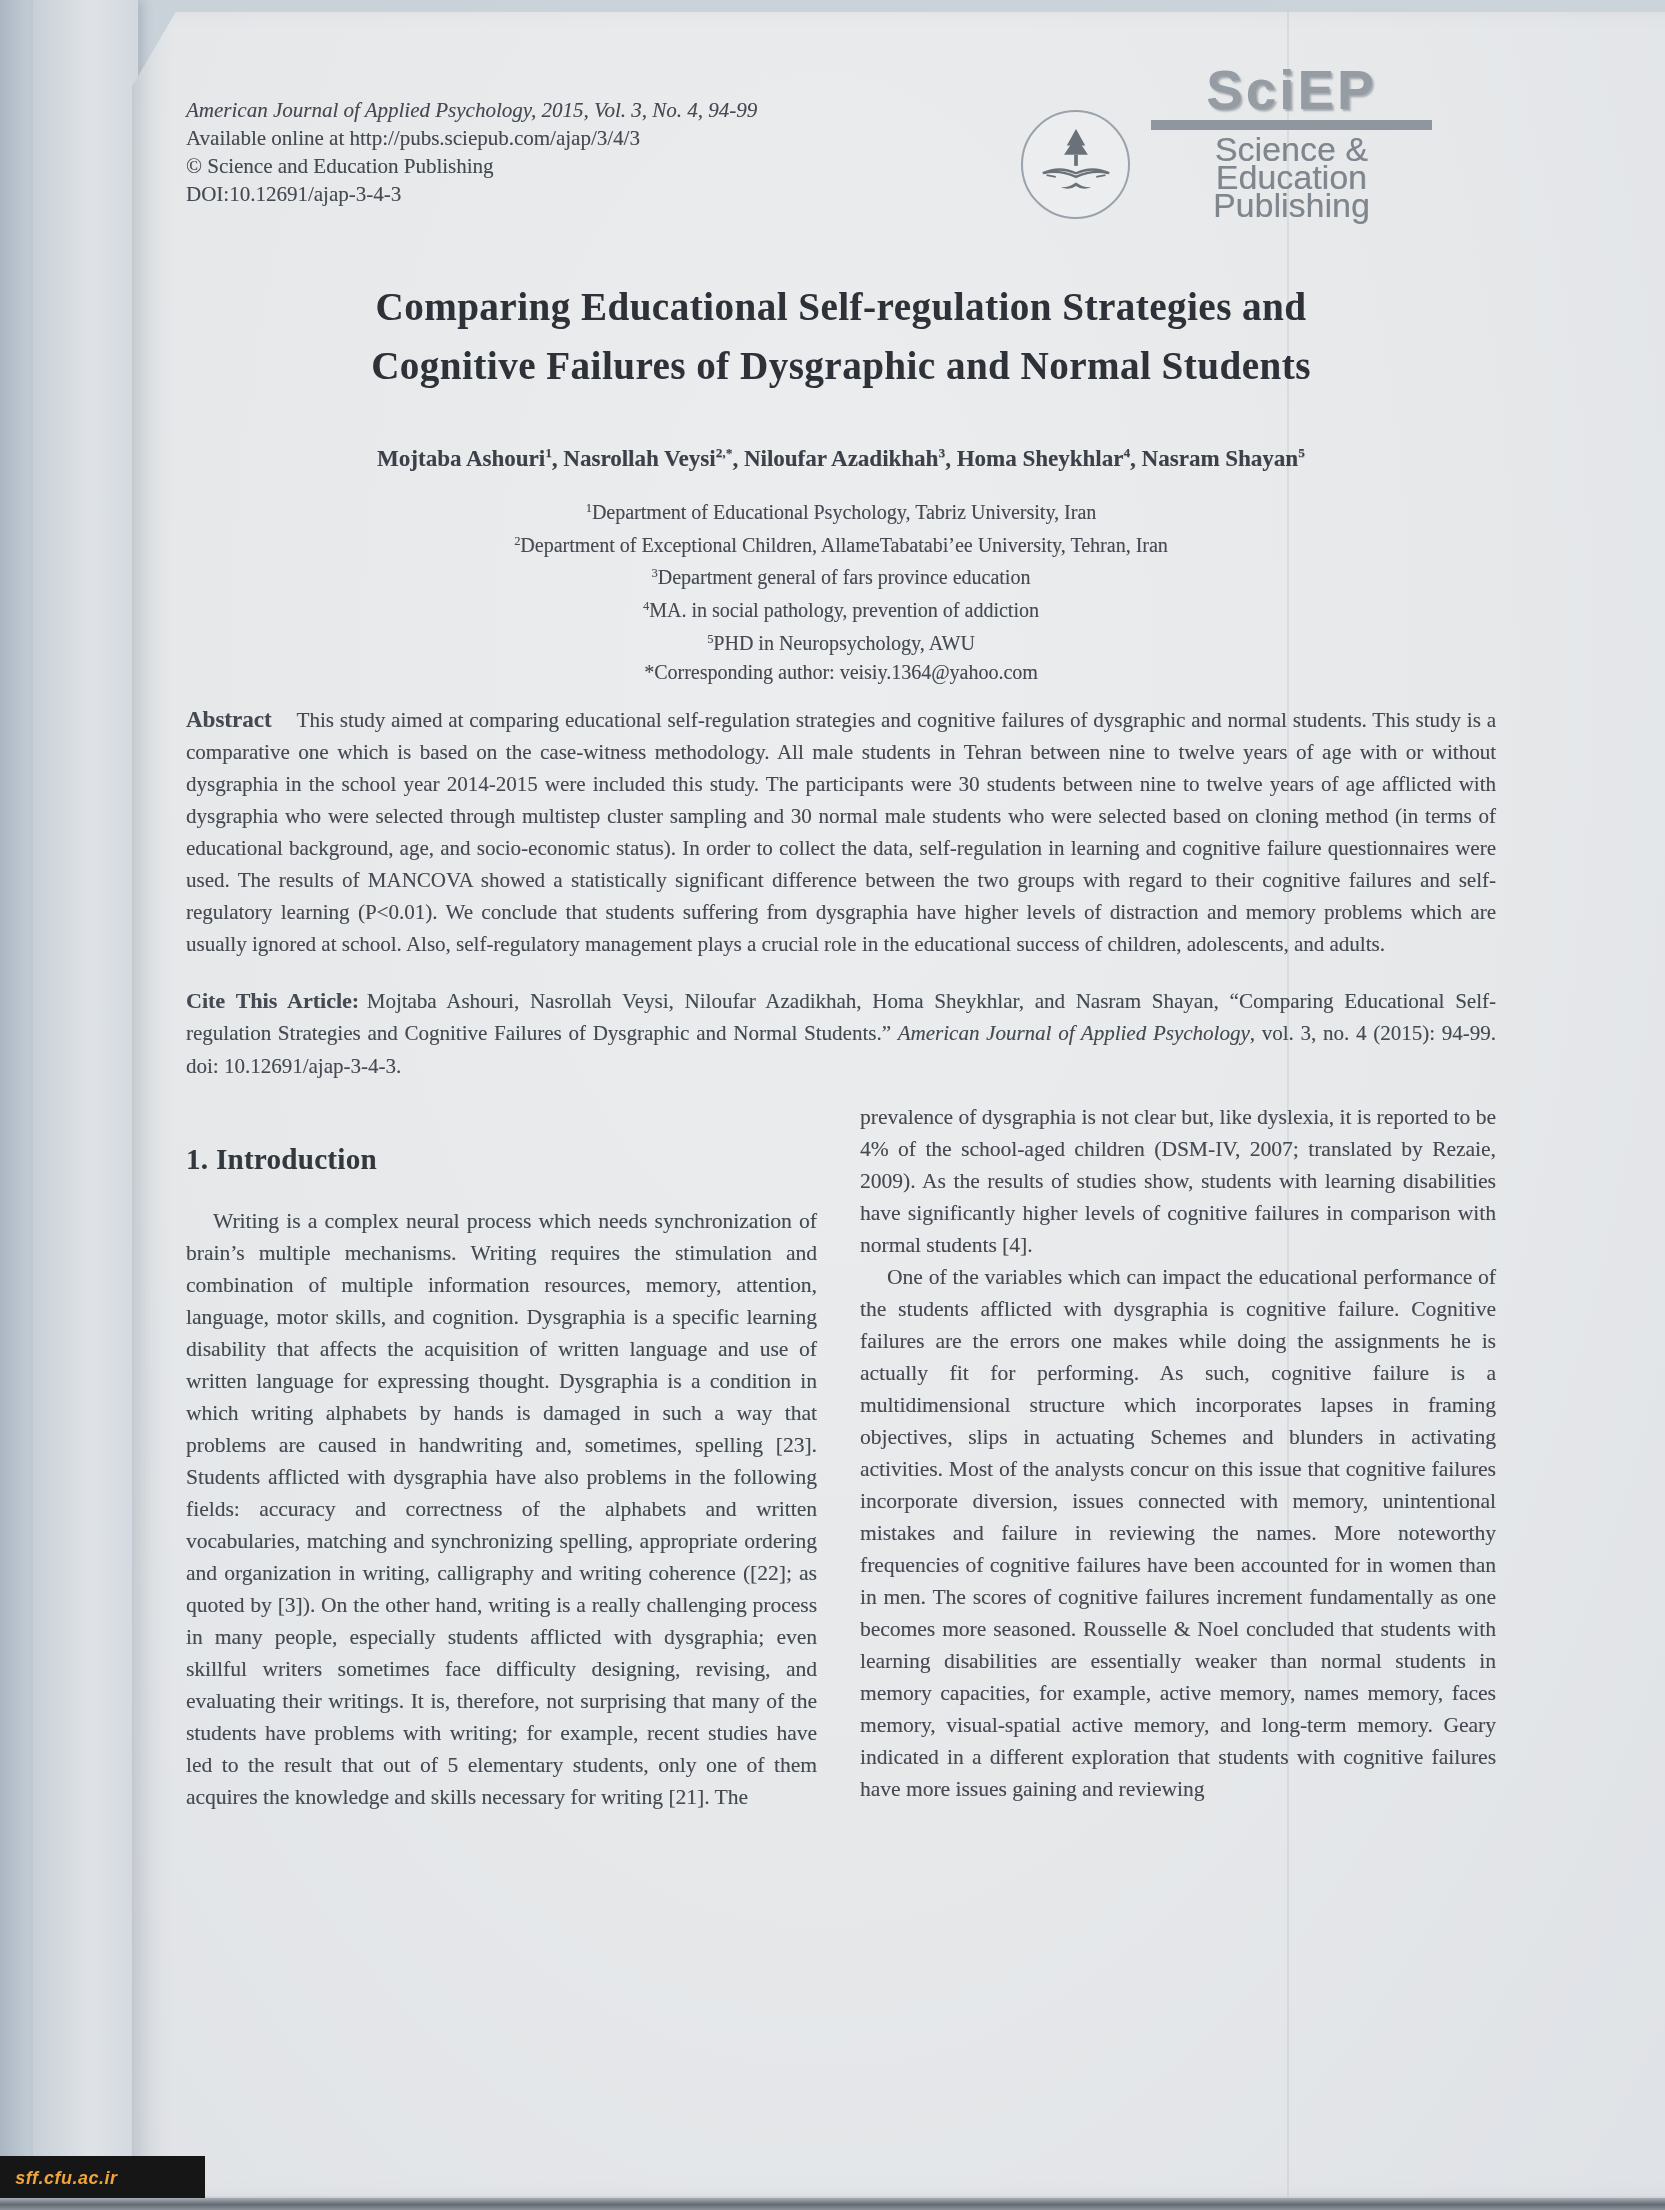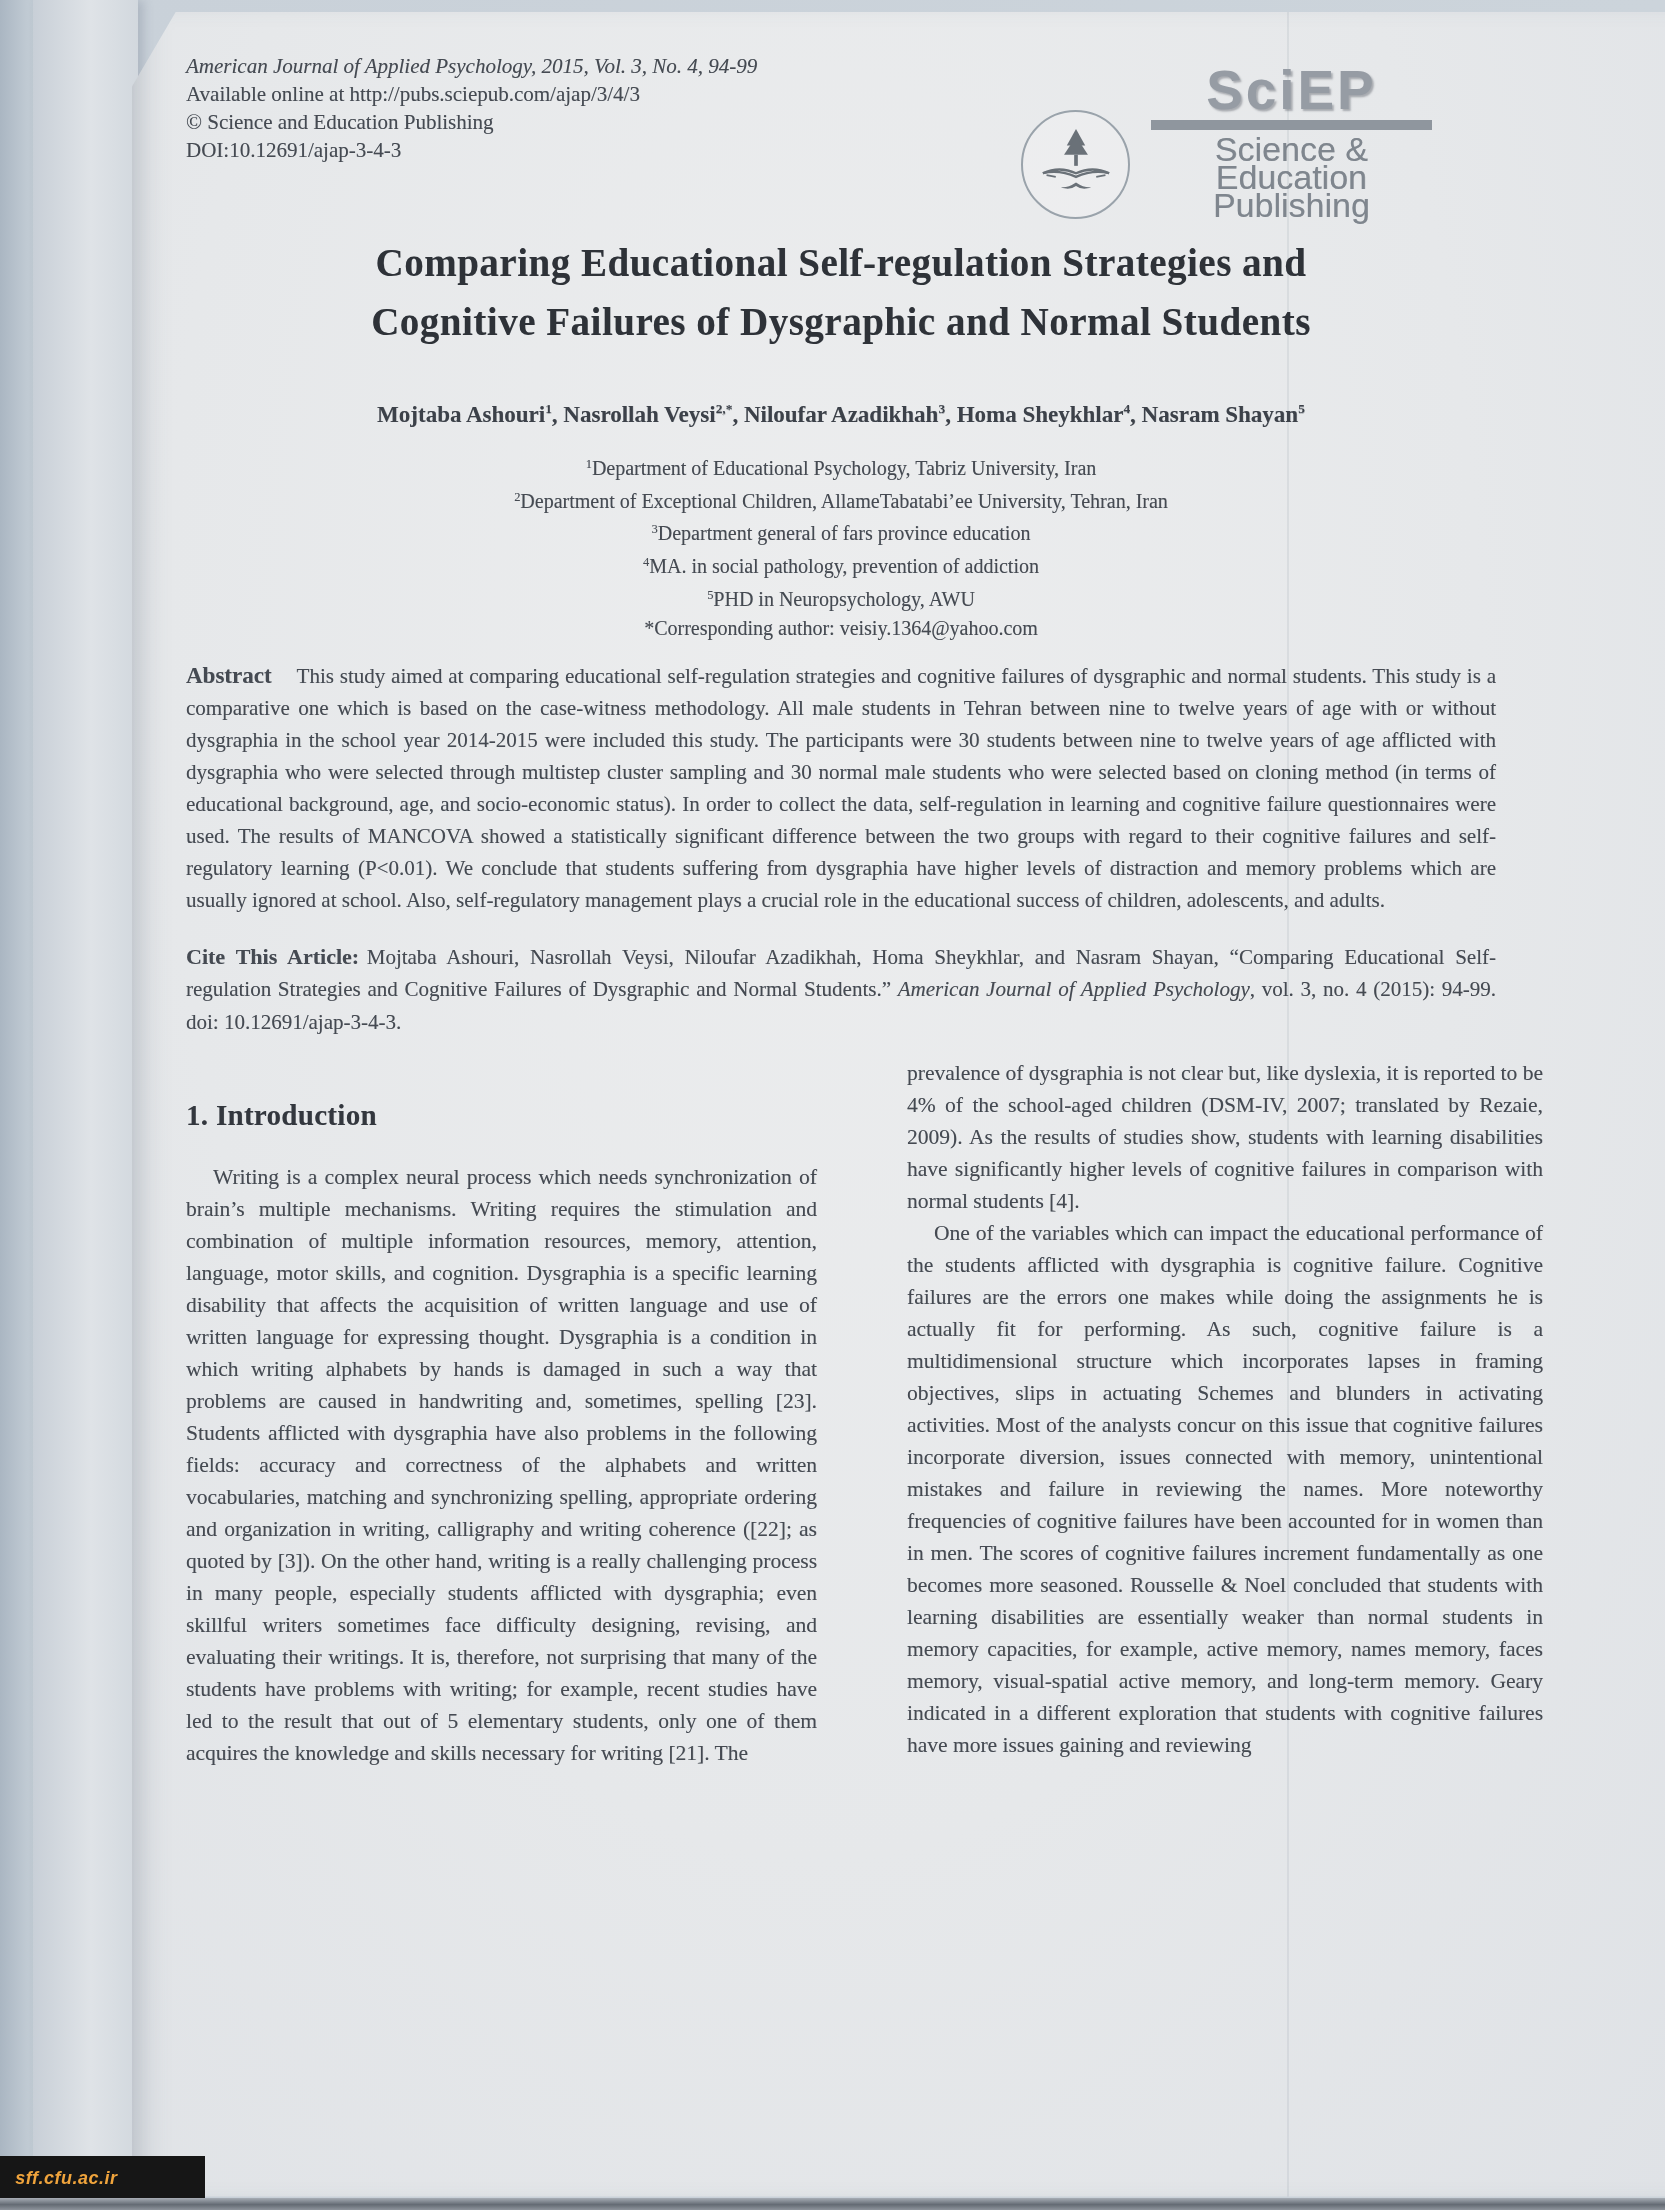--- a/index.html
+++ b/index.html
@@ -23,21 +23,21 @@
   .scan-bottom{
     position:absolute;left:0;right:0;bottom:0;height:12.4px;
     background:linear-gradient(180deg,#a7adb5 0%,#646b74 55%,#8d939b 100%);
   }
   .watermark{
     position:absolute;left:0;bottom:9.6px;width:205px;height:44px;background:#161616;
     display:flex;align-items:center;padding-left:15.3px;box-sizing:border-box;
     font-family:"Liberation Sans",sans-serif;font-style:italic;font-weight:bold;
     font-size:18px;color:#f0a43c;letter-spacing:0.5px;
   }
-  .content{position:relative;margin:0 0 0 54px;padding-top:40px;width:1310px;}
+  .content{position:relative;margin:0 0 0 54px;padding-top:84px;width:1310px;}
   .hdr{font-size:21px;line-height:28px;}
   .hdr .it{font-style:italic;}
   .logo{position:absolute;top:50px;left:889px;width:459px;display:flex;align-items:flex-end;}
   .emblem{
     width:105px;height:105px;border-radius:50%;border:2.9px solid #9aa3ab;flex:none;
     display:flex;align-items:center;justify-content:center;background:rgba(255,255,255,.18);
   }
   .logo-right{margin-left:13.4px;width:296px;text-align:center;font-family:"Liberation Sans",sans-serif;}
   .logo-word{
     font-size:55px;font-weight:bold;color:#969ca4;letter-spacing:2.9px;line-height:57px;
@@ -56,21 +56,21 @@
   .abstract{margin-top:17px;font-size:21px;line-height:32px;text-align:justify;}
   .abstract .lbl{font-weight:bold;font-size:23px;margin-right:25px;}
   .keywords{margin-top:29px;font-size:21px;}
   .keywords .lbl{font-weight:bold;font-style:italic;font-size:23px;margin-right:9.6px;}
   .keywords .kw{font-style:italic;}
   .cite{margin-top:25px;font-size:21px;line-height:32.5px;text-align:justify;}
   .cite .lbl{font-weight:bold;font-size:22px;margin-right:7.6px;}
   .cite .it{font-style:italic;}
   .columns{margin-top:19px;display:flex;}
   .col-left{width:631px;margin-right:43px;flex:none;}
-  .col-right{width:636px;flex:none;margin-left:47px;}
+  .col-right{width:636px;flex:none;}
   .sec-heading{margin-top:42px;font-size:29px;font-weight:bold;color:#33373e;letter-spacing:0.3px;}
   .para{font-size:21.5px;line-height:32px;text-align:justify;}
   .col-left .para{margin-top:29px;}
   .indent{text-indent:27px;}
   .p2{margin-top:0;}
   .txt-soft{text-shadow:0.3px 0.3px 0.6px rgba(70,76,86,.35);}
 </style>
 </head>
 <body>
 

